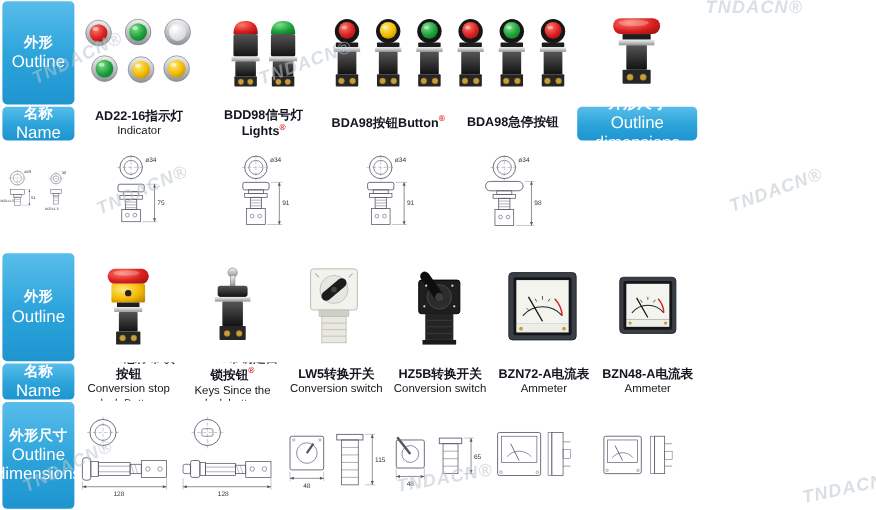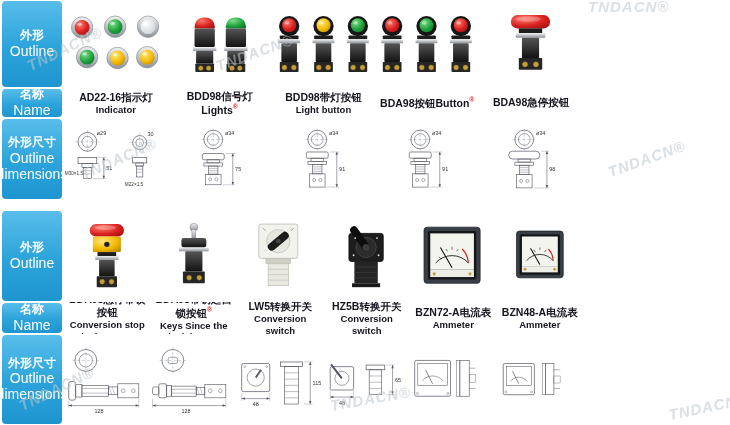--- a/index.html
+++ b/index.html
@@ -12,21 +12,21 @@
   .sec-top{top:0;grid-template-columns:64px repeat(5,1fr);grid-template-rows:88px 30px 82px}
   .sec-bot{top:210px;grid-template-columns:64px repeat(6,1fr);grid-template-rows:92px 32px 91px}
   .label-cell{margin:1px 2px;border-radius:4px;color:#fff;text-align:center;line-height:1.15;
       background:linear-gradient(180deg,#58bdea 0%,#2ba3da 55%,#1e95cf 100%);
       display:flex;flex-direction:column;align-items:center;justify-content:center;padding:0 2px}
   .label-zh{font-size:12px;font-weight:bold}
   .label-en{font-size:14px}
   .cell{position:relative;display:flex;align-items:center;justify-content:center;overflow:hidden}
   .name-cell{flex-direction:column;text-align:center;line-height:1.25;padding:0 2px}
   .nm-zh{font-size:10.5px;font-weight:bold;color:#14141e}
-  .nm-en{font-size:9.5px;font-weight:bold;color:#14141e}
+  .nm-en{font-size:9.5px;font-weight:normal;color:#14141e}
   .reg{color:#e01f1f;font-size:7px;font-weight:bold;vertical-align:super}
   svg{display:block}
   .dims-cell text{font-family:"Liberation Sans",sans-serif}
 </style>
 </head>
 <body>
 
 <svg width="0" height="0" style="position:absolute" aria-hidden="true">
   <defs>
     <linearGradient id="gMetal" x1="0" y1="0" x2="0" y2="1">
@@ -221,24 +221,20 @@
       <span class="label-en">Name</span>
     </div>
     <div class="cell name-cell">
       <span class="nm-zh">AD22-16指示灯</span>
       <span class="nm-en">Indicator</span>
     </div>
     <div class="cell name-cell">
       <span class="nm-zh"><span>BDD98信号灯Lights</span><sup class="reg">®</sup></span>
     </div>
     <div class="cell name-cell">
-      <span class="nm-zh">BDD98带灯按钮</span>
-      <span class="nm-en">Light button</span>
-    </div>
-    <div class="cell name-cell">
       <span class="nm-zh"><span>BDA98按钮Button</span><sup class="reg">®</sup></span>
     </div>
     <div class="cell name-cell">
       <span class="nm-zh">BDA98急停按钮</span>
     </div>
 
     <div class="label-cell">
       <span class="label-zh">外形尺寸</span>
       <span class="label-en">Outline dimensions</span>
     </div>

